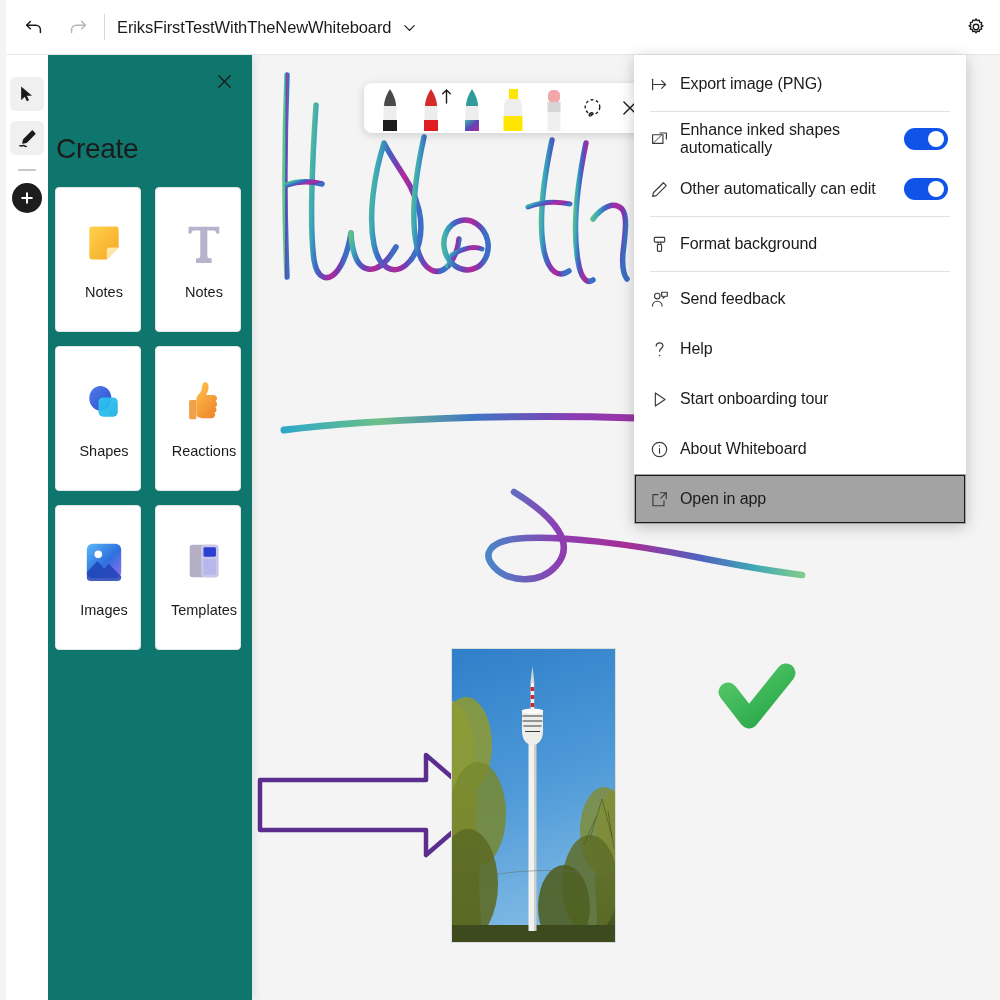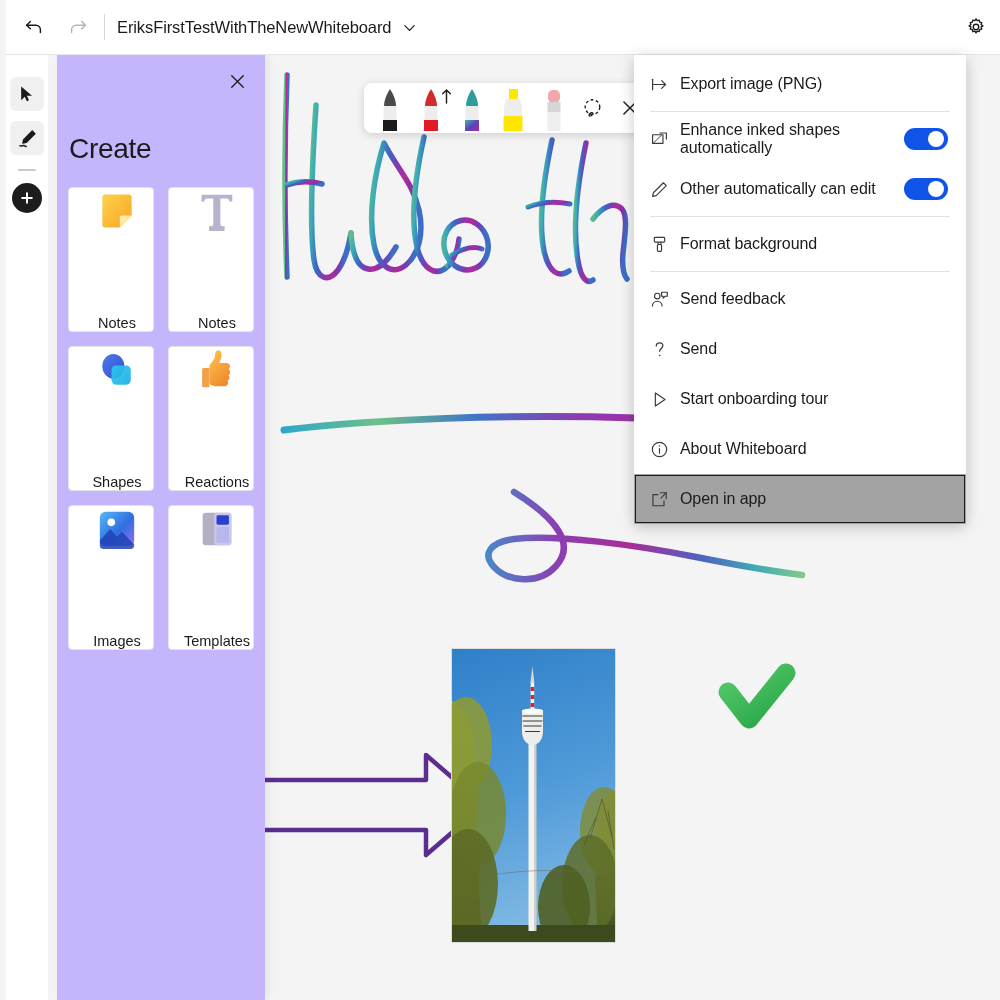--- a/index.html
+++ b/index.html
@@ -43,42 +43,42 @@
   }
   .rail-divider { width: 18px; height: 2px; background: #c8c8c8; margin: 4px 0 12px 0; border-radius: 1px; }
   #add-btn {
     width: 30px; height: 30px; border-radius: 50%; background: #1d1d1d;
     display: flex; align-items: center; justify-content: center;
     cursor: pointer; color: #fff;
   }
 
   
   #create-panel {
-    position: absolute; left: 51px; top: 55px; width: 208px; height: 945px;
-    background: #c4b5fd; z-index: 18;
+    position: absolute; left: 38px; top: 55px; width: 208px; height: 945px;
+    background: #0f766e; z-index: 18;
     box-shadow: 3px 0 8px rgba(0,0,0,0.07);
   }
   #create-close {
     position: absolute; right: 12px; top: 10px; width: 32px; height: 32px;
     display: flex; align-items: center; justify-content: center;
     cursor: pointer; border-radius: 4px;
   }
   #create-title {
     font-size: 28px; color: #1b1b1b; font-weight: 400;
     padding: 78px 0 0 12px; letter-spacing: -0.3px;
   }
   #create-grid {
     display: grid; grid-template-columns: 86px 86px; gap: 14px;
     padding: 22px 0 0 11px;
   }
   .create-tile {
     width: 86px; height: 145px; background: #fff;
     border: 1px solid #e4e4e4; border-radius: 4px;
     display: flex; flex-direction: column; align-items: center;
-    justify-content: space-between; cursor: pointer; gap: 18px; padding-left: 12px;
+    justify-content: center; cursor: pointer; gap: 18px; padding-left: 12px;
   }
   .tile-icon { width: 46px; height: 46px; display: flex; align-items: center; justify-content: center; }
   .tile-label { font-size: 14.5px; color: #1b1b1b; }
 
   
   #canvas {
     position: absolute; left: 250px; top: 55px; width: 750px; height: 945px;
     background: #f4f4f4; overflow: hidden; z-index: 5;
   }
   #ink-layer { position: absolute; left: 0; top: 0; width: 750px; height: 945px; }
@@ -547,21 +547,21 @@
       <span class="menu-label">Send feedback</span>
     </div>
 
     <div class="menu-item">
       <span class="menu-icon">
         <svg width="19" height="19" viewBox="0 0 22 22" fill="none" stroke="#3b3b3b" stroke-width="1.45" stroke-linecap="round">
           <path d="M7.2 7 c0-2.4 1.8-3.8 3.9-3.8 2.2 0 3.8 1.5 3.8 3.4 0 3.2-3.8 3.2-3.8 6.4"></path>
           <circle cx="11.1" cy="18" r="0.95" fill="#3b3b3b" stroke="none"></circle>
         </svg>
       </span>
-      <span class="menu-label">Send</span>
+      <span class="menu-label">Help</span>
     </div>
 
     <div class="menu-item">
       <span class="menu-icon">
         <svg width="19" height="19" viewBox="0 0 22 22" fill="none" stroke="#3b3b3b" stroke-width="1.35" stroke-linejoin="round">
           <path d="M6.2 3.4 L17.4 11 L6.2 18.6 Z"></path>
         </svg>
       </span>
       <span class="menu-label">Start onboarding tour</span>
     </div>

